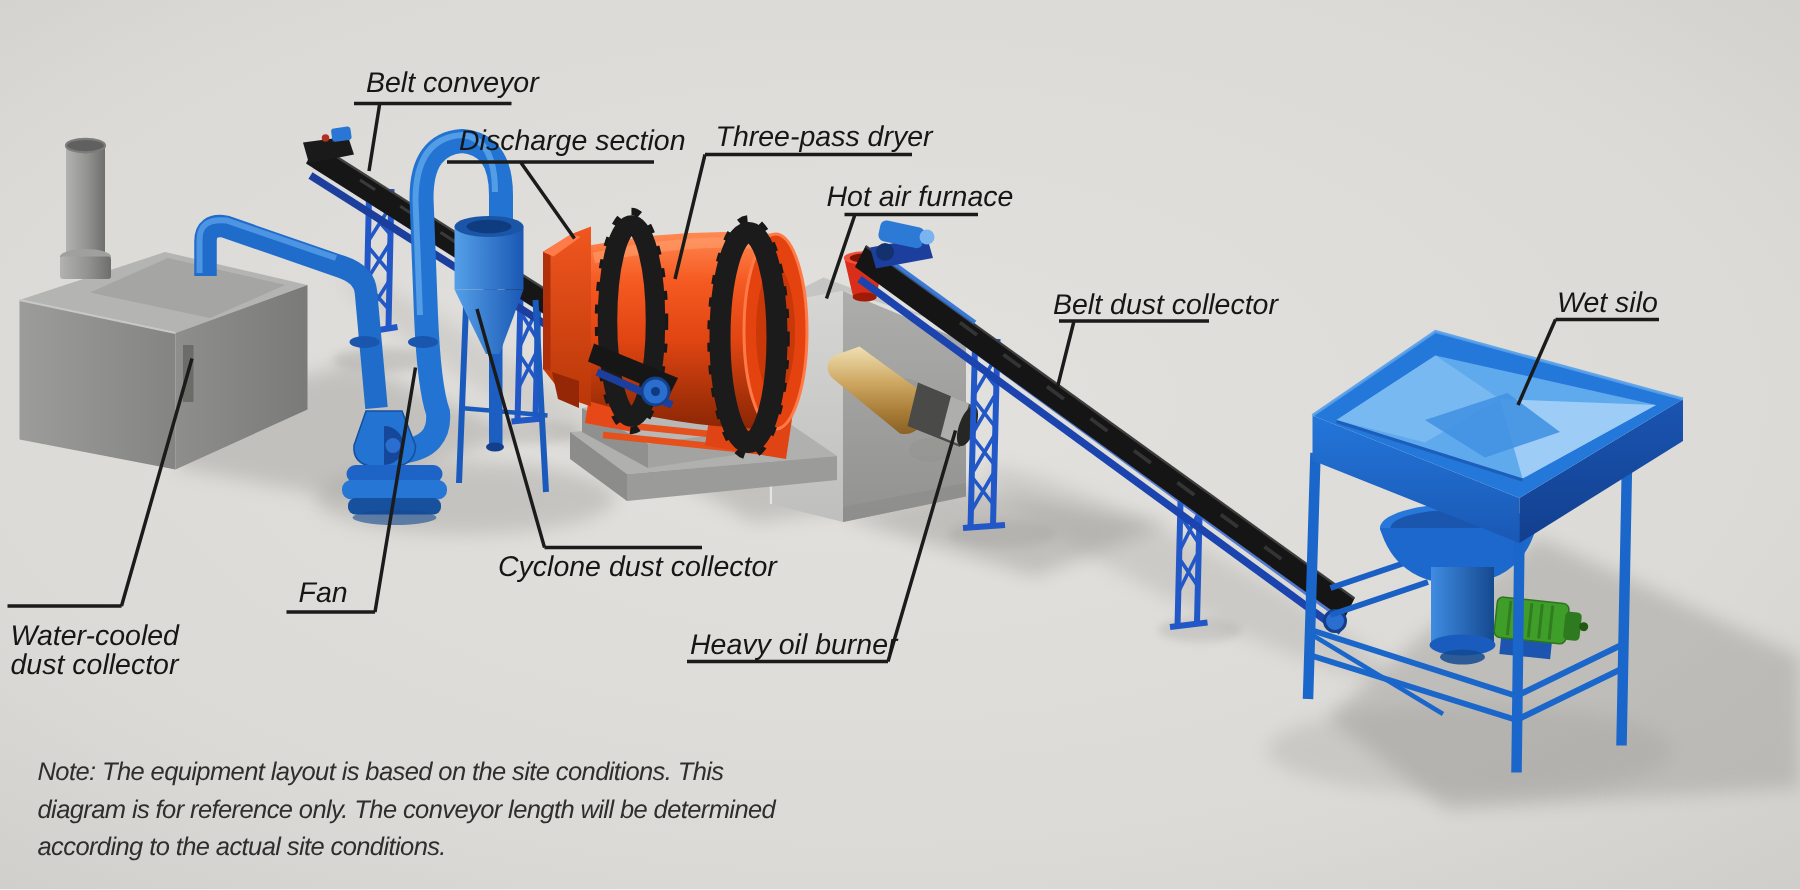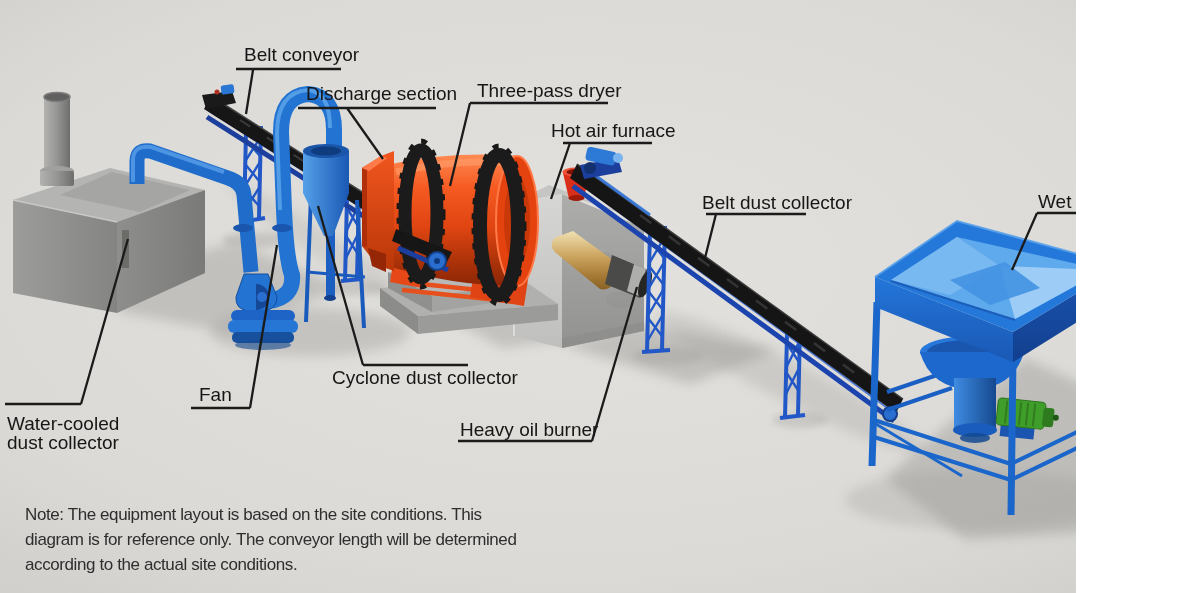--- a/index.html
+++ b/index.html
@@ -1,16 +1,16 @@
 <!DOCTYPE html>
 <html><head>
 <meta charset="utf-8">
 <style>
   html,body{margin:0;padding:0;background:#ffffff;}
-  #stage{position:relative;width:1076px;height:593px;overflow:hidden;}
+  #stage{position:relative;width:1200px;height:593px;overflow:hidden;font-style:italic;}
   svg{display:block;}
   .lbl{font-family:"Liberation Sans",sans-serif;font-size:19px;fill:#161616;}
   .note-text{font-family:"Liberation Sans",sans-serif;font-size:17px;fill:#2e2e2e;letter-spacing:-0.4px;}
   .leader{stroke:#1b1b1b;stroke-width:2.3;fill:none;stroke-linecap:butt;}
 </style>
 </head>
 <body>
 
 <div id="stage">
 <svg width="1200" height="593" viewBox="0 0 1200 593">

